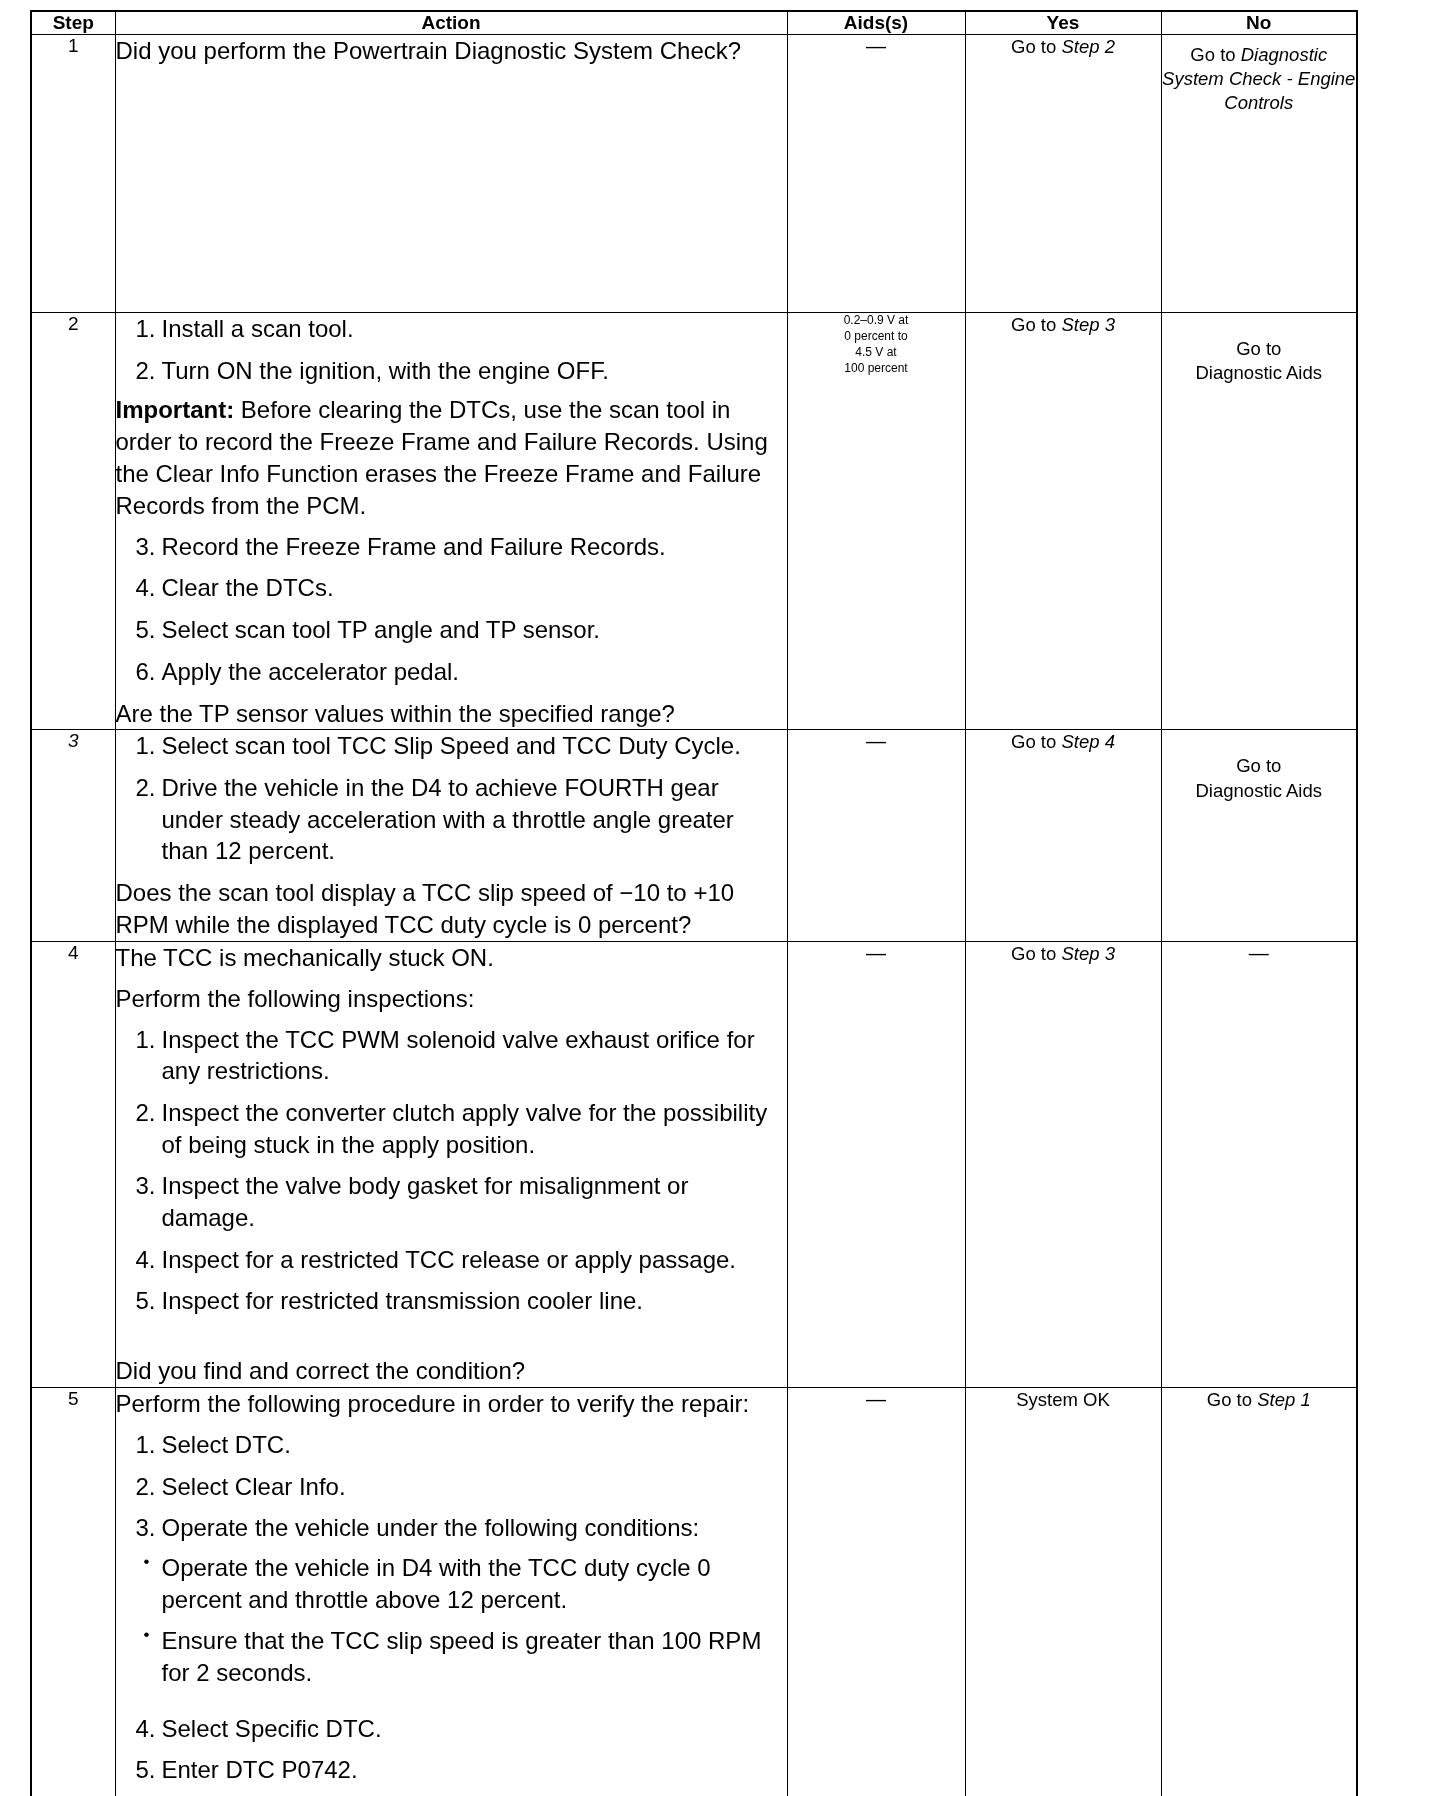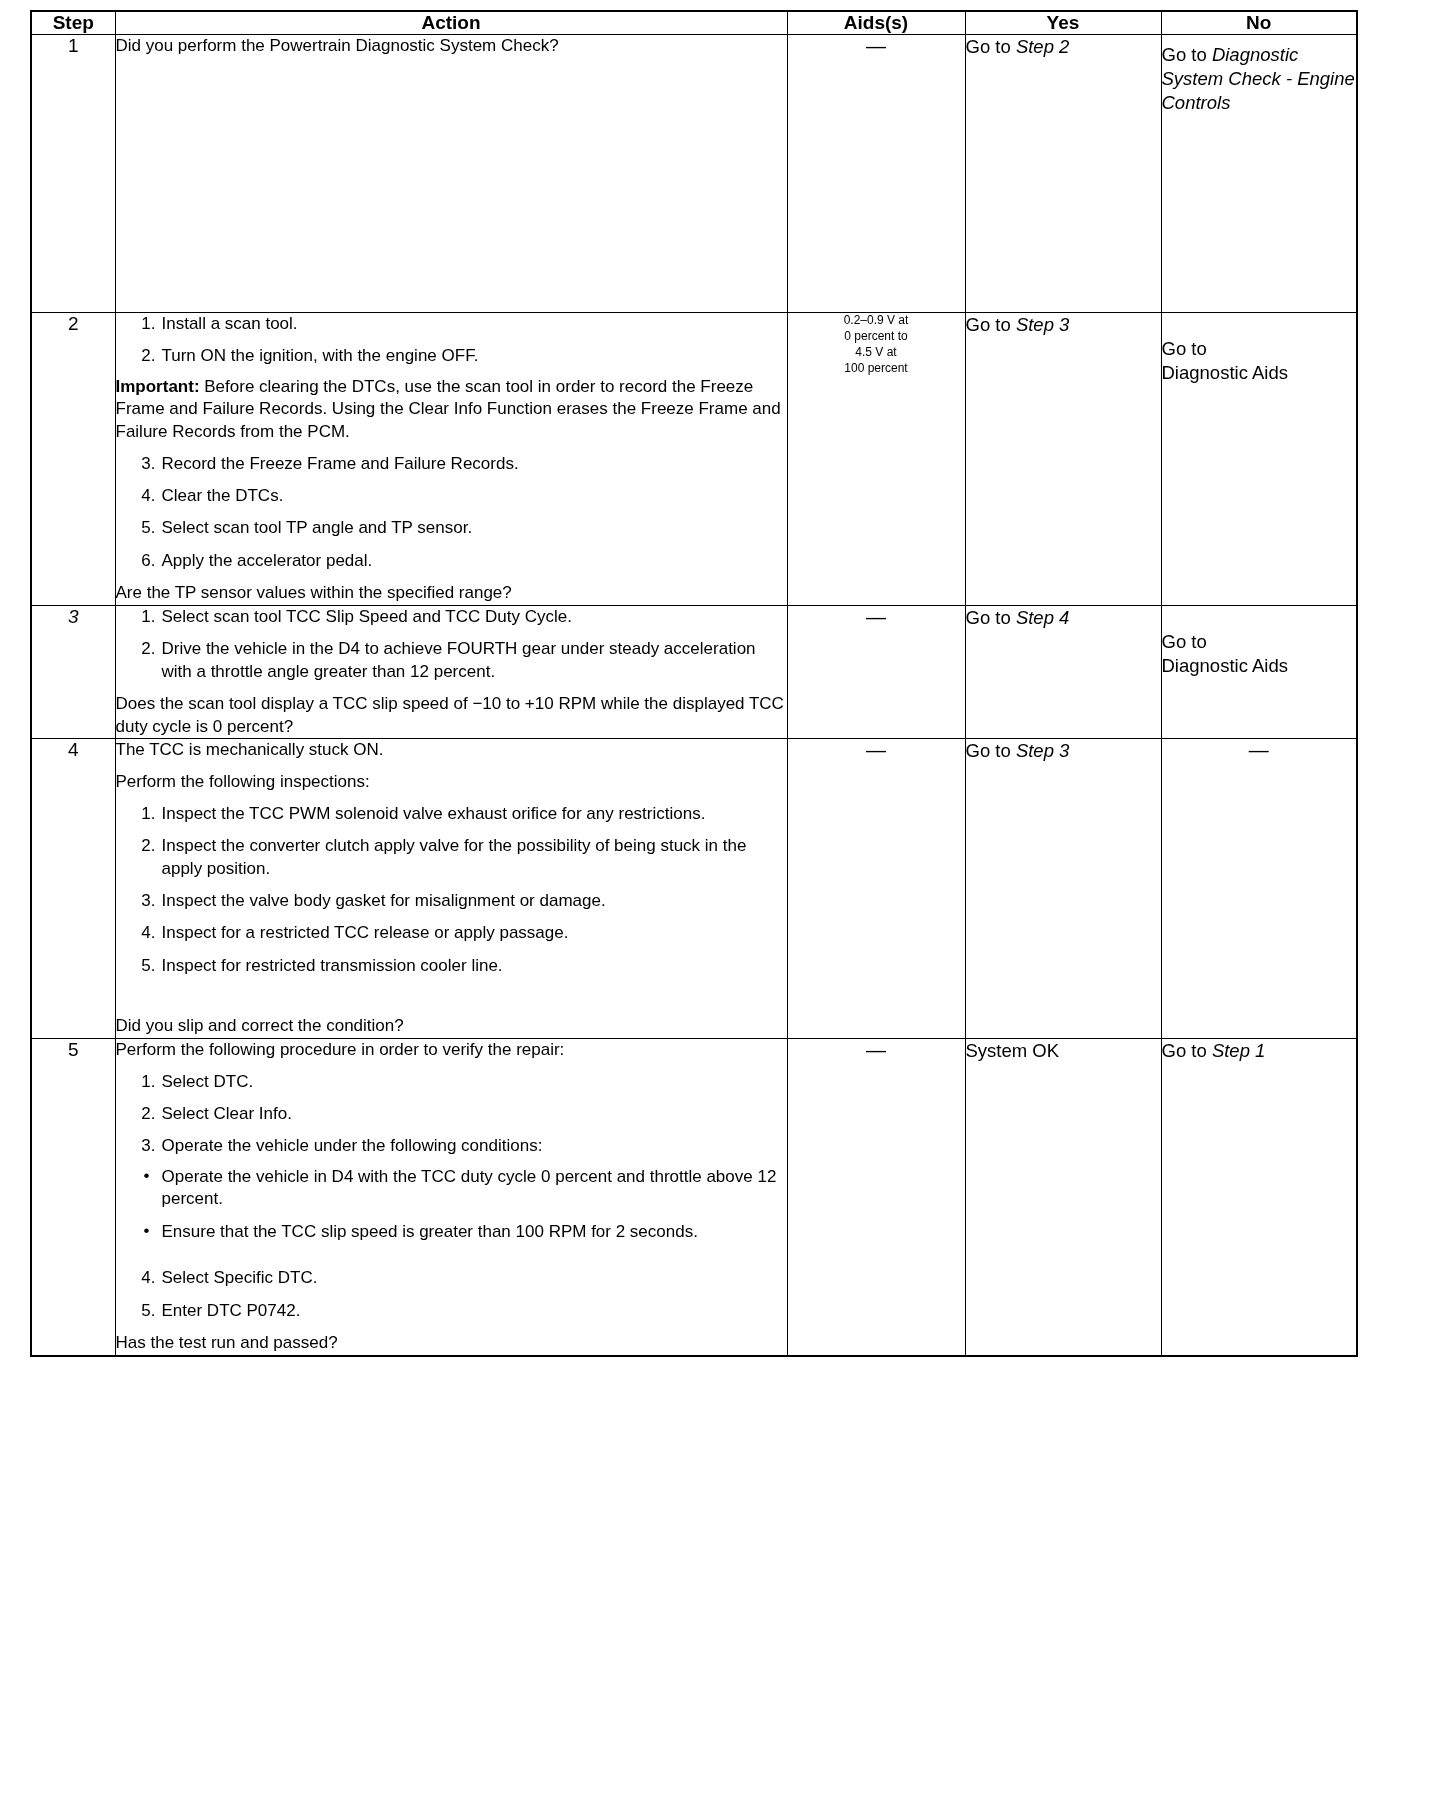--- a/index.html
+++ b/index.html
@@ -45,38 +45,39 @@
   }
   td.step-cell {
     text-align: center;
     font-size: 19px;
     vertical-align: middle;
   }
   td.step-cell.italic { font-style: italic; }
 
   td.action-cell {
     padding: 8px 10px 8px 12px;
-    font-size: 17px;
+    font-size: 24px;
     line-height: 1.33;
   }
   td.value-cell {
     text-align: center;
     font-size: 12px;
     line-height: 1.33;
     vertical-align: middle;
     padding: 6px 4px;
   }
   td.dash-mid {
     text-align: center;
     font-size: 20px;
     vertical-align: middle;
   }
   td.yn-cell {
     font-size: 18.5px;
     line-height: 1.3;
+    text-align: center;
     vertical-align: bottom;
     padding: 6px 6px 7px 6px;
   }
   td.yn-cell.top {
     vertical-align: top;
     padding-top: 8px;
   }
   .ital { font-style: italic; }
   .bold { font-weight: bold; }
 
@@ -218,21 +219,21 @@
           <p class="para">The TCC is mechanically stuck ON.</p>
           <p class="para">Perform the following inspections:</p>
           <ol class="steps">
             <li><span class="num">1.</span><span>Inspect the TCC PWM solenoid valve exhaust orifice for any restrictions.</span></li>
             <li><span class="num">2.</span><span>Inspect the converter clutch apply valve for the possibility of being stuck in the apply position.</span></li>
             <li><span class="num">3.</span><span>Inspect the valve body gasket for misalignment or damage.</span></li>
             <li><span class="num">4.</span><span>Inspect for a restricted TCC release or apply passage.</span></li>
             <li><span class="num">5.</span><span>Inspect for restricted transmission cooler line.</span></li>
           </ol>
           <div class="spacer-lg"></div>
-          <p class="para">Did you slip and correct the condition?</p>
+          <p class="para">Did you find and correct the condition?</p>
         </td>
         <td class="dash-mid">—</td>
         <td class="yn-cell">
           <span>Go to </span><span class="ital">Step 3</span>
         </td>
         <td class="dash-mid">—</td>
       </tr>
 
       <tr>
         <td class="step-cell">5</td>

